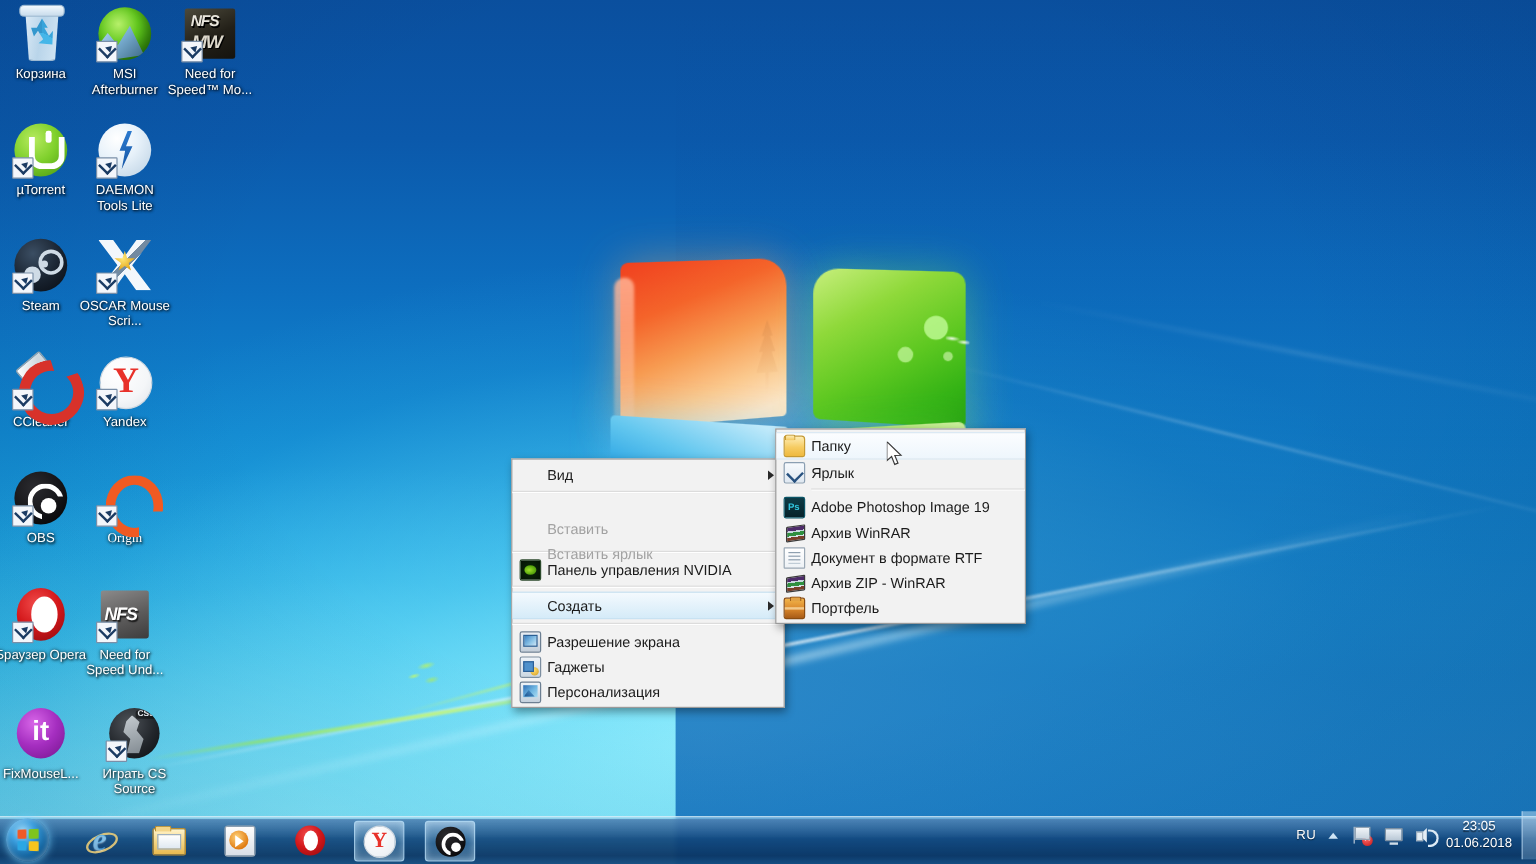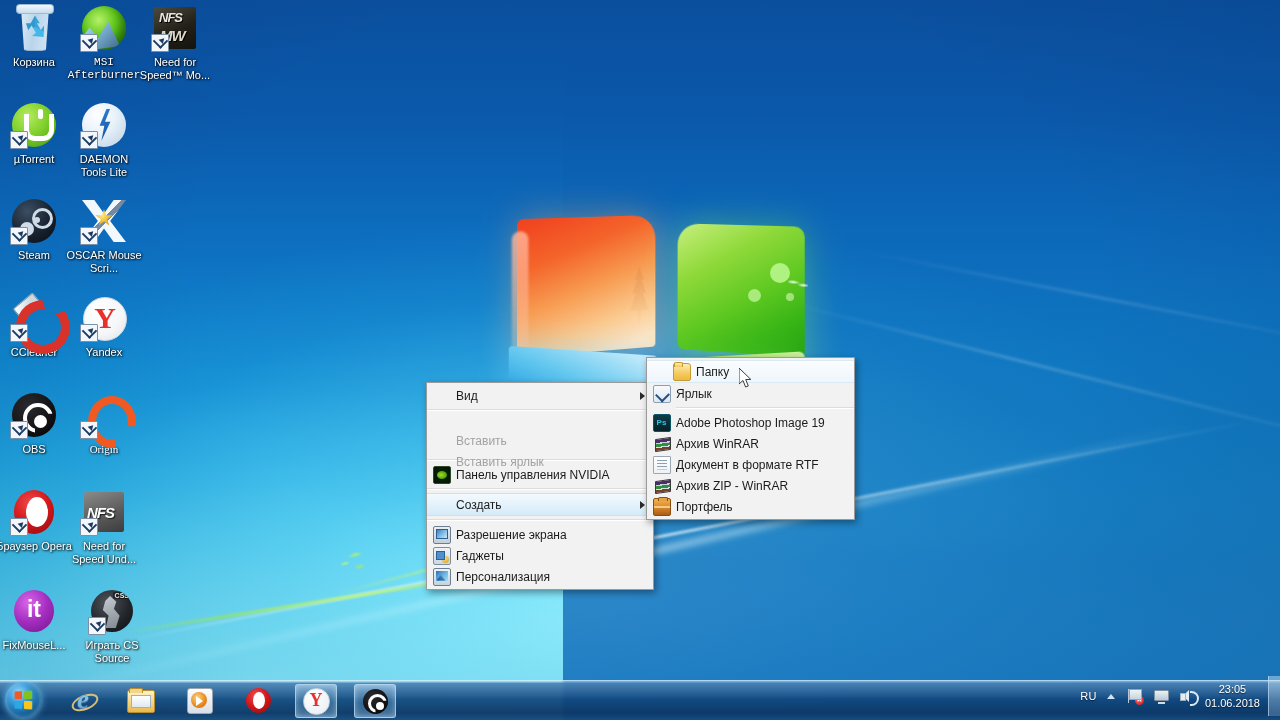--- a/index.html
+++ b/index.html
@@ -387,21 +387,20 @@
   .menu-row.hl {
     background: linear-gradient(180deg,#f4fafe 0%, #e4f2fb 50%, #d5ebf8 100%);
     border-top: 1px solid #c8e2f2;
     border-bottom: 1px solid #c8e2f2;
     height: 21px;
   }
   .menu-row.hl-soft {
     background: linear-gradient(180deg,#fbfdff 0%, #eef6fc 100%);
     border-top: 1px solid #dbe9f4;
     border-bottom: 1px solid #dbe9f4;
-    padding-left: 20px;
   }
   .arrow-r {
     position: absolute; right: 8px; top: 50%;
     width: 0; height: 0; margin-top: -4px;
     border-left: 5px solid #2a2a2a;
     border-top: 4px solid transparent;
     border-bottom: 4px solid transparent;
   }
   .sep {
     height: 1px; margin: 3px 0 3px 29px;
@@ -751,21 +750,21 @@
   </div>
 
   <div class="icon-cell" style="left:-4px; top:4px;">
     <div class="icon-art">
       <div class="ic-recycle"></div>
         <div class="ic-recycle-lid"></div>
     </div>
     <div class="icon-label">Корзина</div>
   </div>
 
-  <div class="icon-cell" style="left:66px; top:4px;font-family:Liberation Mono, monospace;">
+  <div class="icon-cell" style="left:66px; top:4px;">
     <div class="icon-art">
       <div class="ic-msi"></div>
         <div class="shortcut-arrow"></div>
     </div>
     <div class="icon-label">MSI Afterburner</div>
   </div>
 
   <div class="icon-cell" style="left:137px; top:4px;">
     <div class="icon-art">
       <div class="ic-nfsmw">

